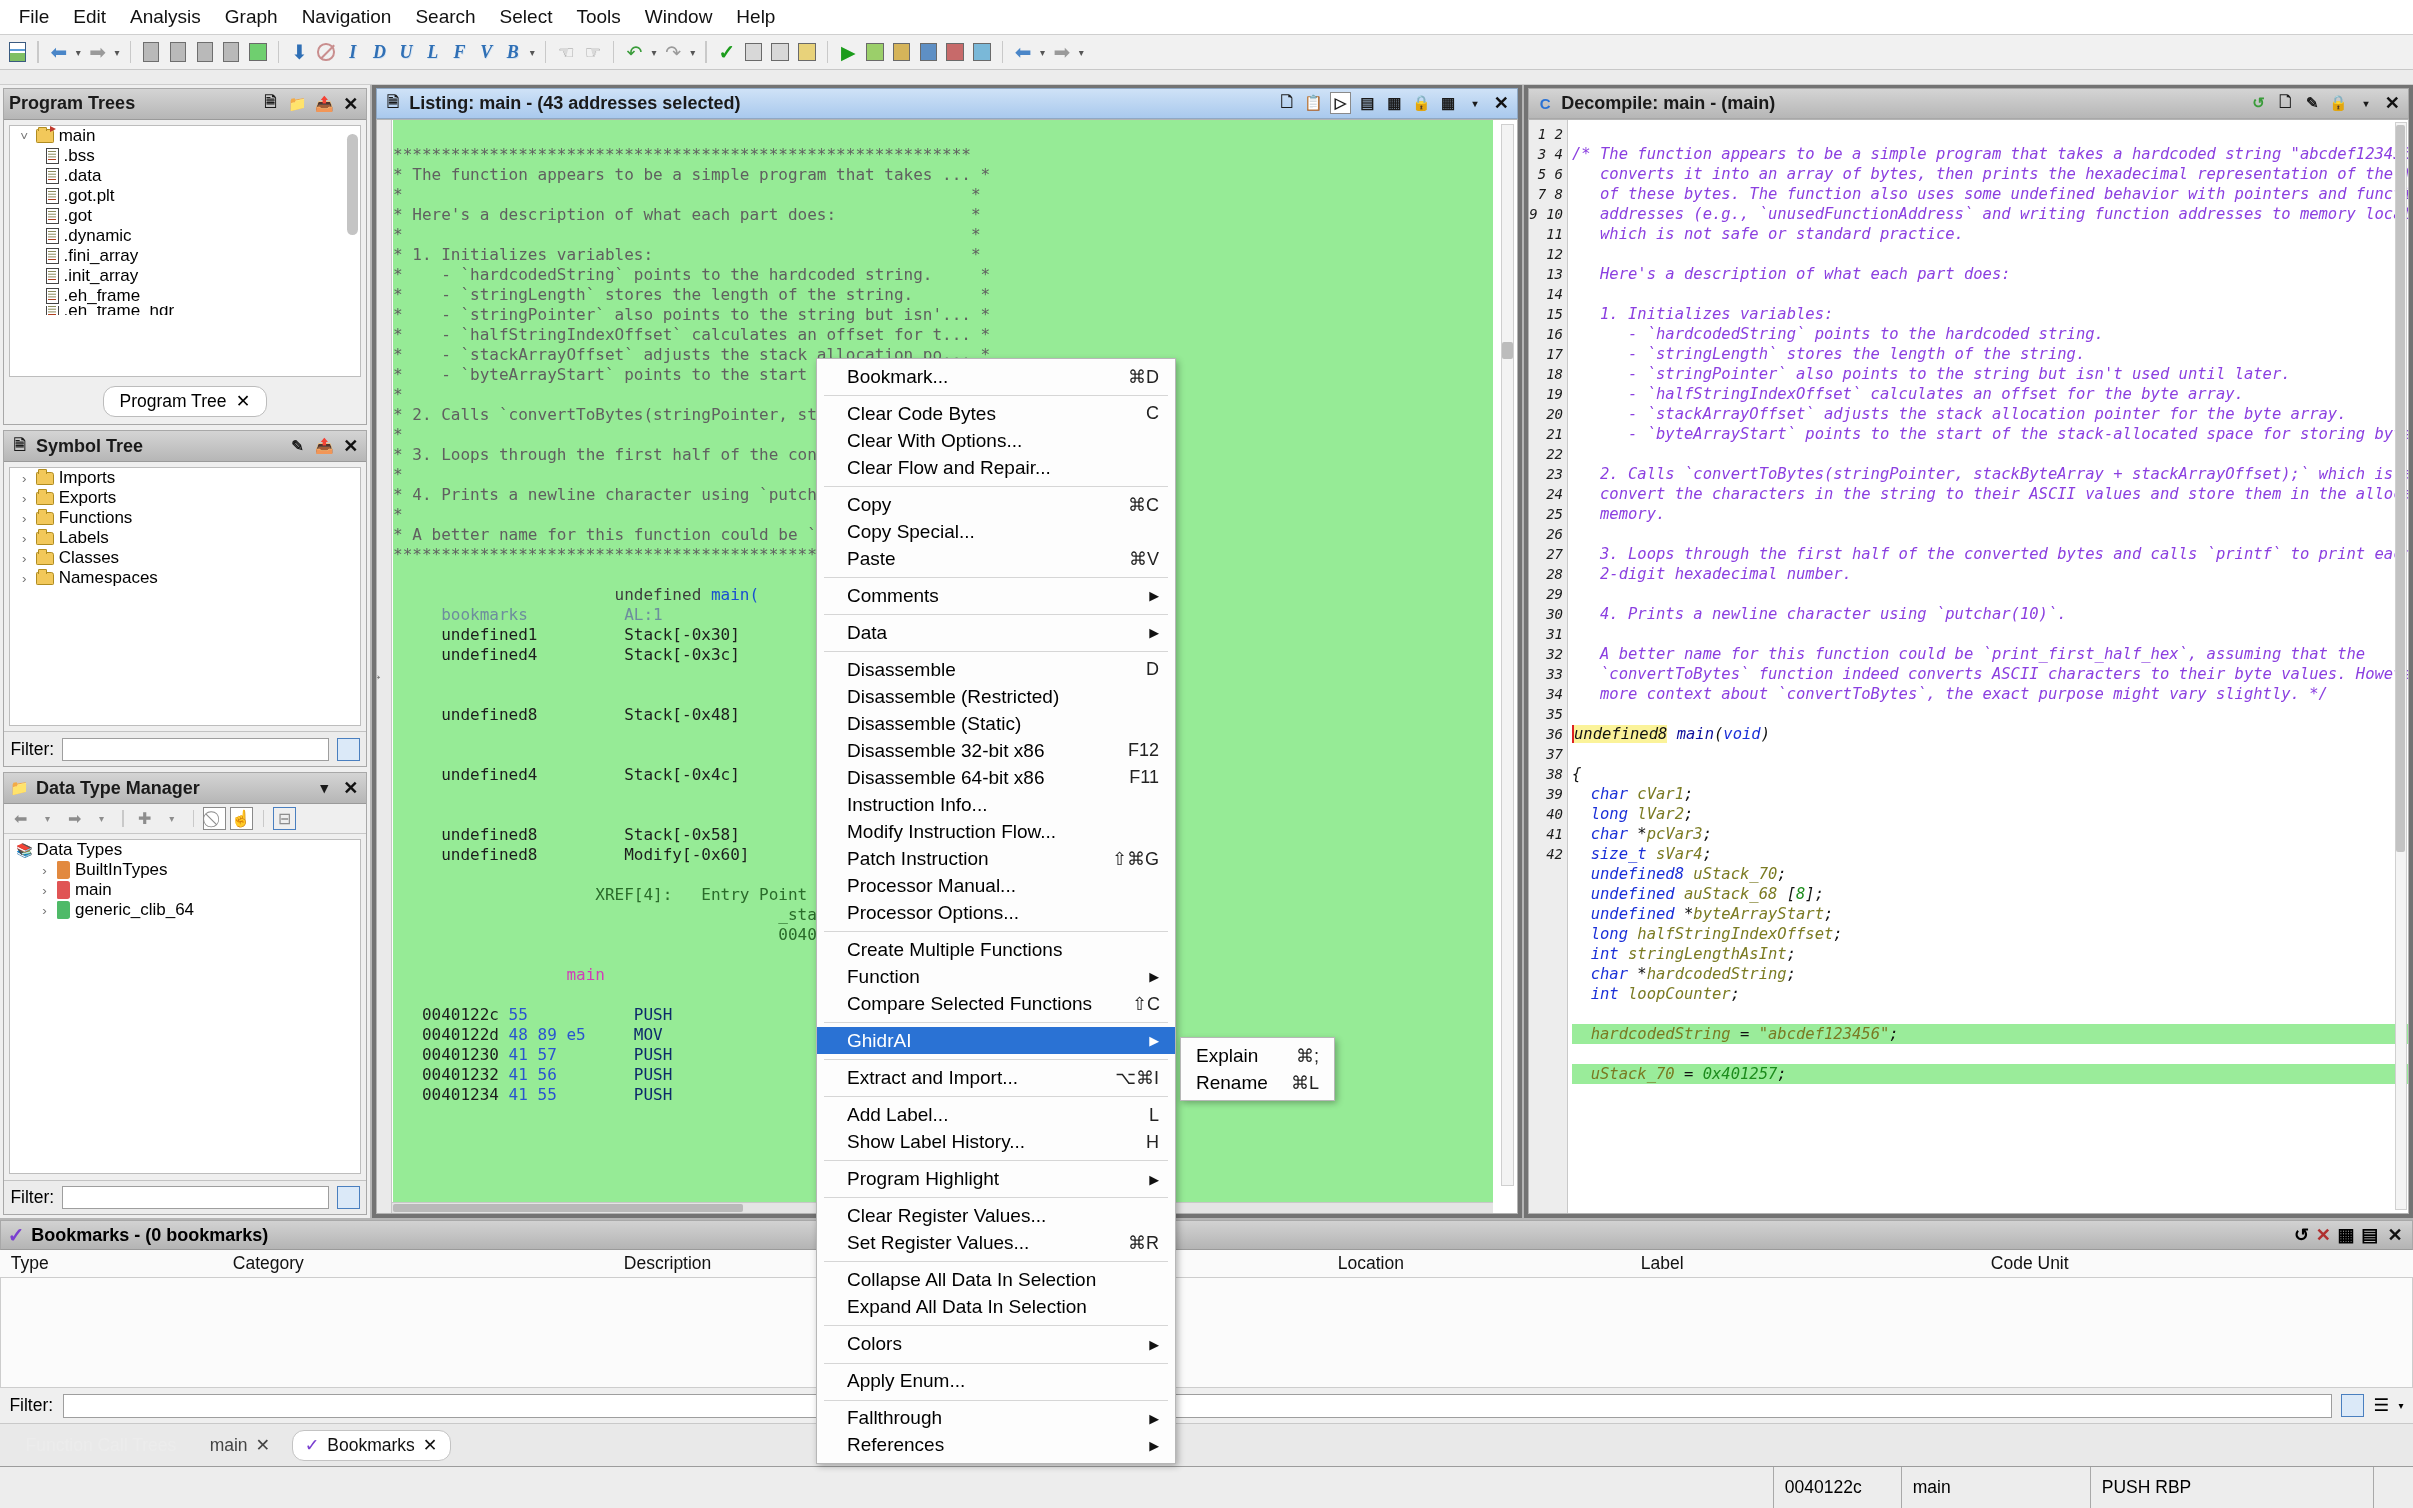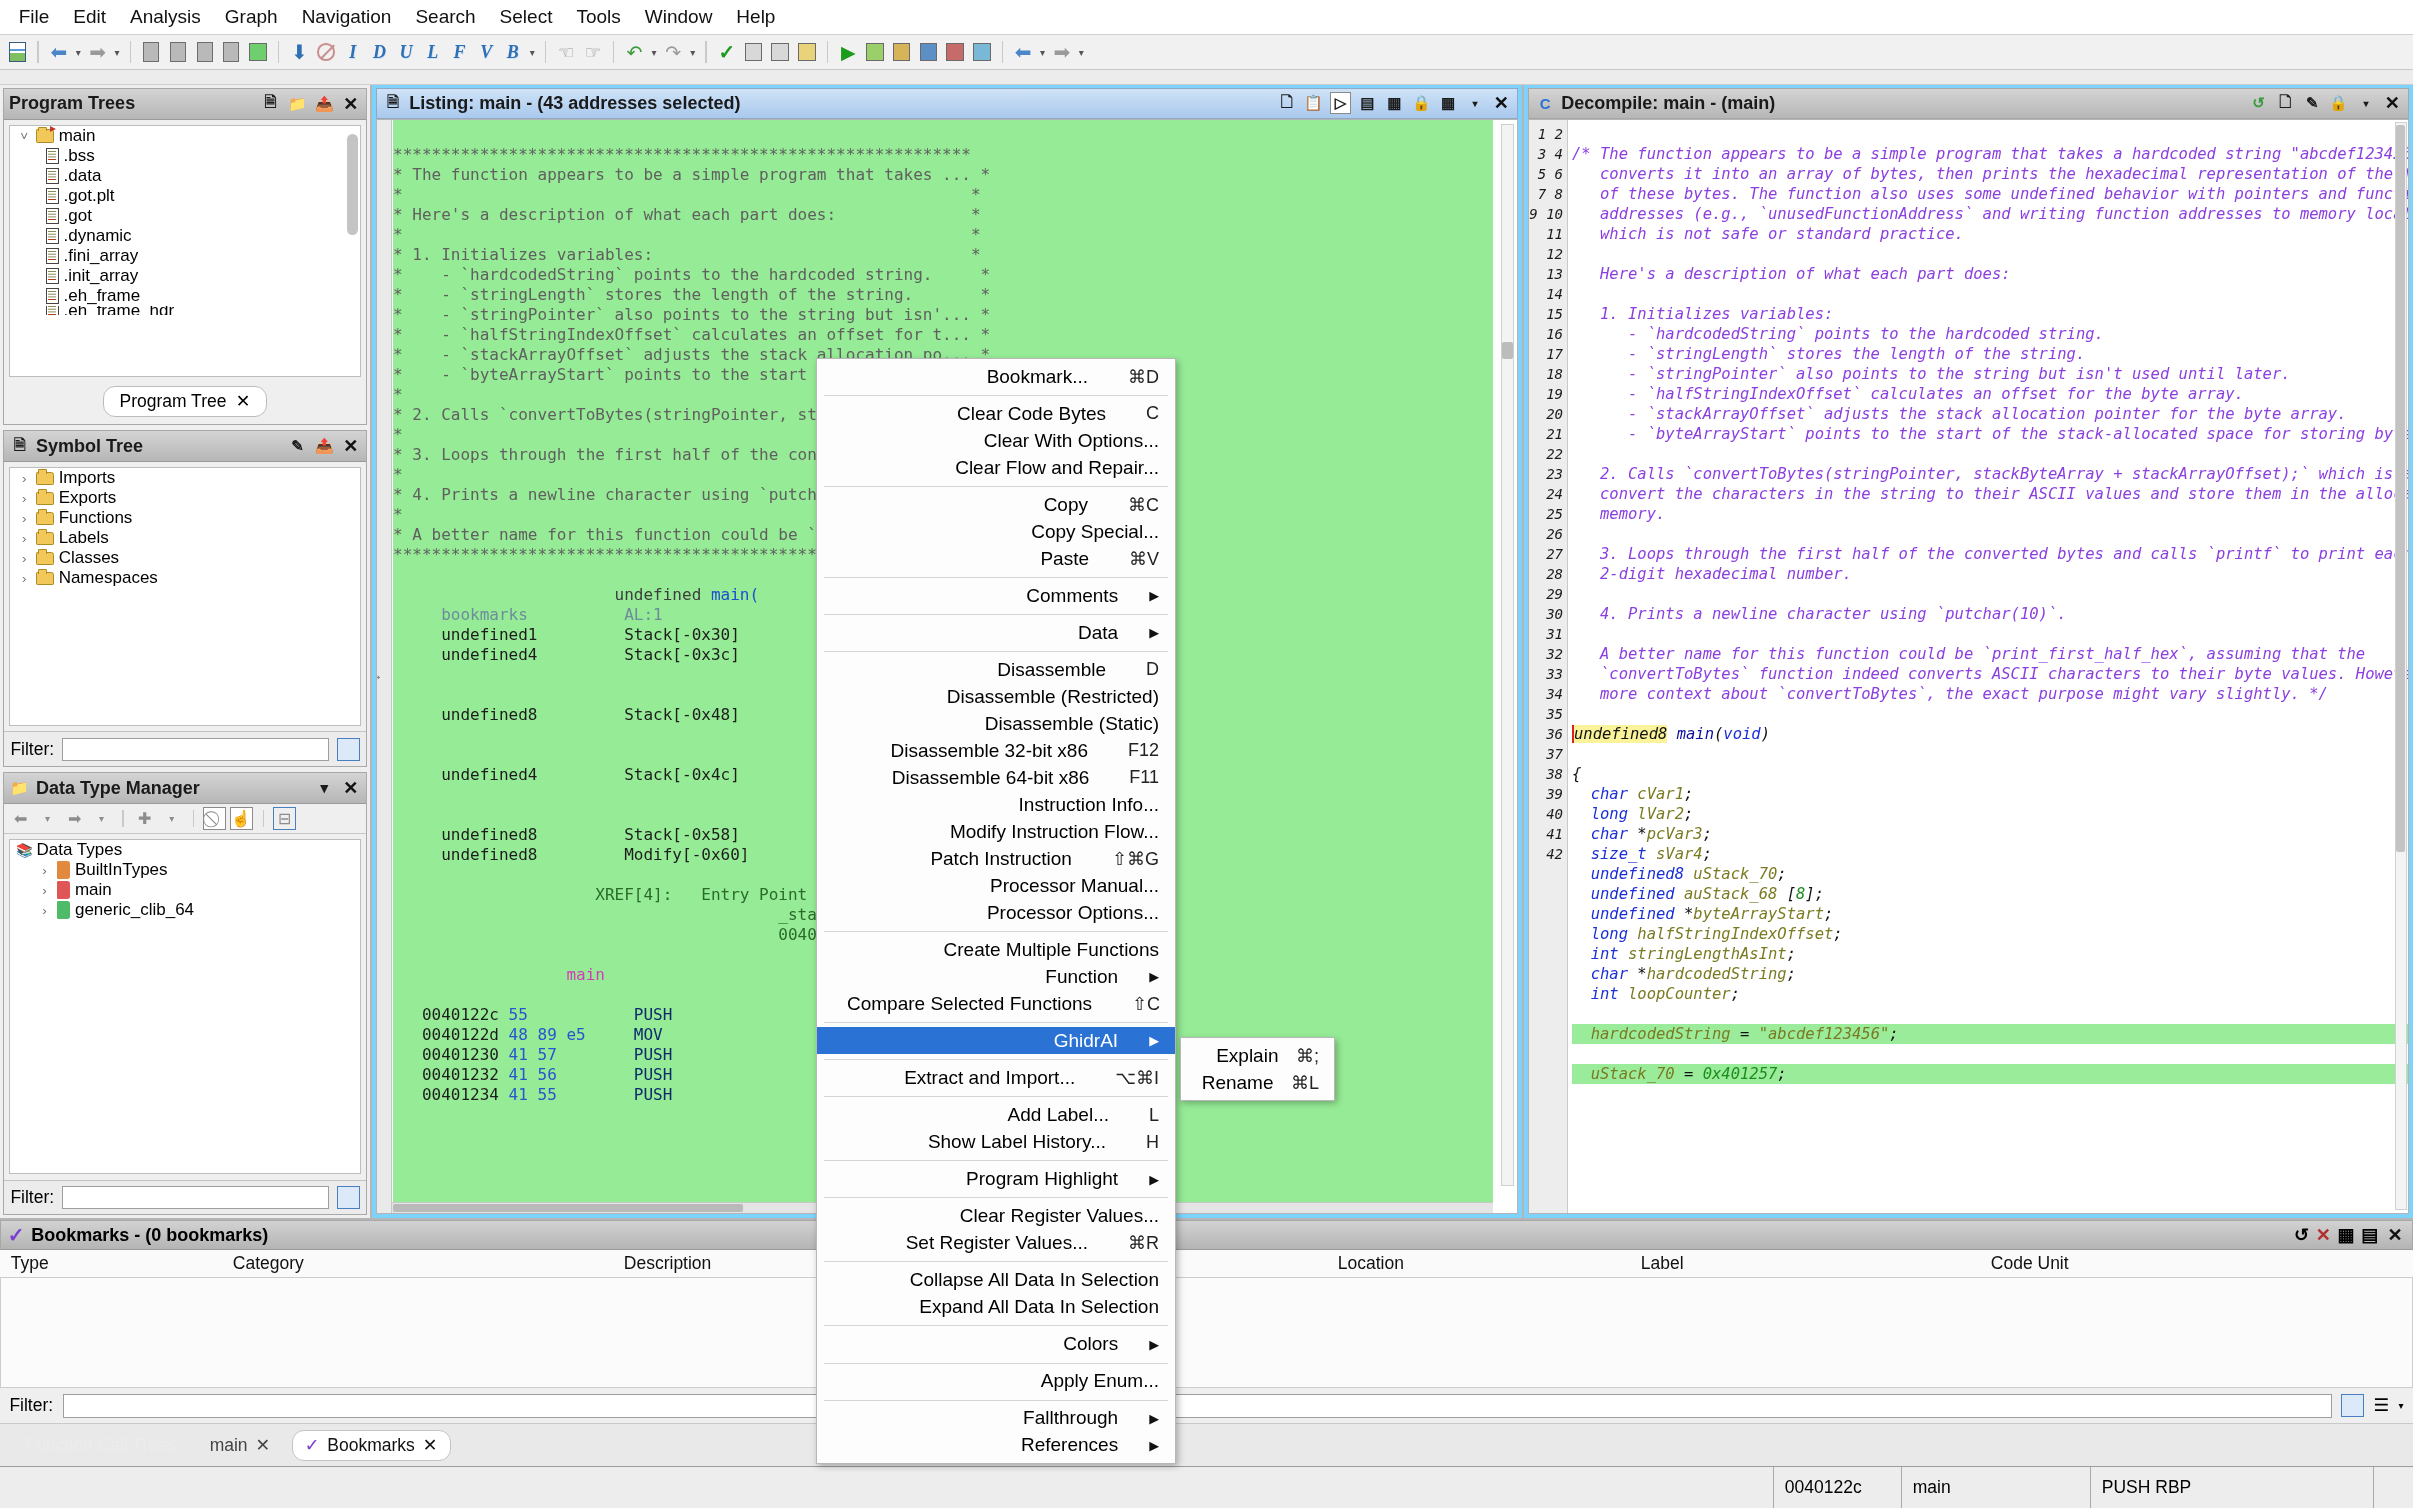--- a/index.html
+++ b/index.html
@@ -5,21 +5,21 @@
   * { box-sizing: border-box; }
   html, body {
     margin: 0; padding: 0;
     width: 2413px; height: 1508px;
     overflow: hidden;
     background: #f0f0f0;
     font-family: "Liberation Sans", sans-serif;
     font-size: 17.5px;
     color: #000;
   }
-  .app { width: 2413px; height: 1508px; display: flex; flex-direction: column; background:#7dd3fc; }
+  .app { width: 2413px; height: 1508px; display: flex; flex-direction: column; background:#737373; }
 
   
   .menubar {
     height: 35px; background: #fff; display: flex; align-items: center;
     padding-left: 6.7px; border-bottom: 0.7px solid #cfcfcf; flex: none;
   }
   .menubar .mi { padding: 2.7px 12px; font-size: 19px; color:#111; cursor: default; }
 
   
   .toolbar {
@@ -154,21 +154,21 @@
   .statusbar { height:42px; display:flex; align-items:stretch; background:#ededed; border-top:1.3px solid #9c9c9c;}
   .st-grow{flex:1;}
   .st-cell{ display:flex; align-items:center; padding:0 10.8px; border-left:1.3px solid #a9a9a9; font-size:17.5px;}
 
   
   .ctxmenu {
     position:absolute; background:#fdfdfd; border:0.7px solid #b7b7b7;
     box-shadow: 2px 2.7px 6.7px rgba(0,0,0,.30); padding: 4px 0; z-index: 500;
   }
   .ctxitem { display:flex; align-items:center; height:27px; padding:0 16px 0 30px; font-size:19px; white-space:nowrap; }
-  .ctxitem .lab { flex:1;text-align:right; }
+  .ctxitem .lab { flex:1; }
   .ctxitem .acc { color:#222; margin-left:40px; font-size:18px;}
   .ctxitem .arr { margin-left:31px; font-size:12.8px; color:#111; }
   .ctxitem.sel { background:#2a72d4; color:#fff; }
   .ctxitem.sel .arr { color:#fff; }
   .ctxsep { height:0.7px; background:#d6d6d6; margin:4.7px 6.7px; }
 
   .submenu { position:absolute; background:#fdfdfd; border:0.7px solid #b7b7b7;
              box-shadow: 2px 2.7px 6.7px rgba(0,0,0,.30); padding:4px 0; z-index:600; }
   .submenu .ctxitem { padding: 0 15px 0 15px; }
   .submenu .ctxitem .acc { margin-left:17.5px; }

